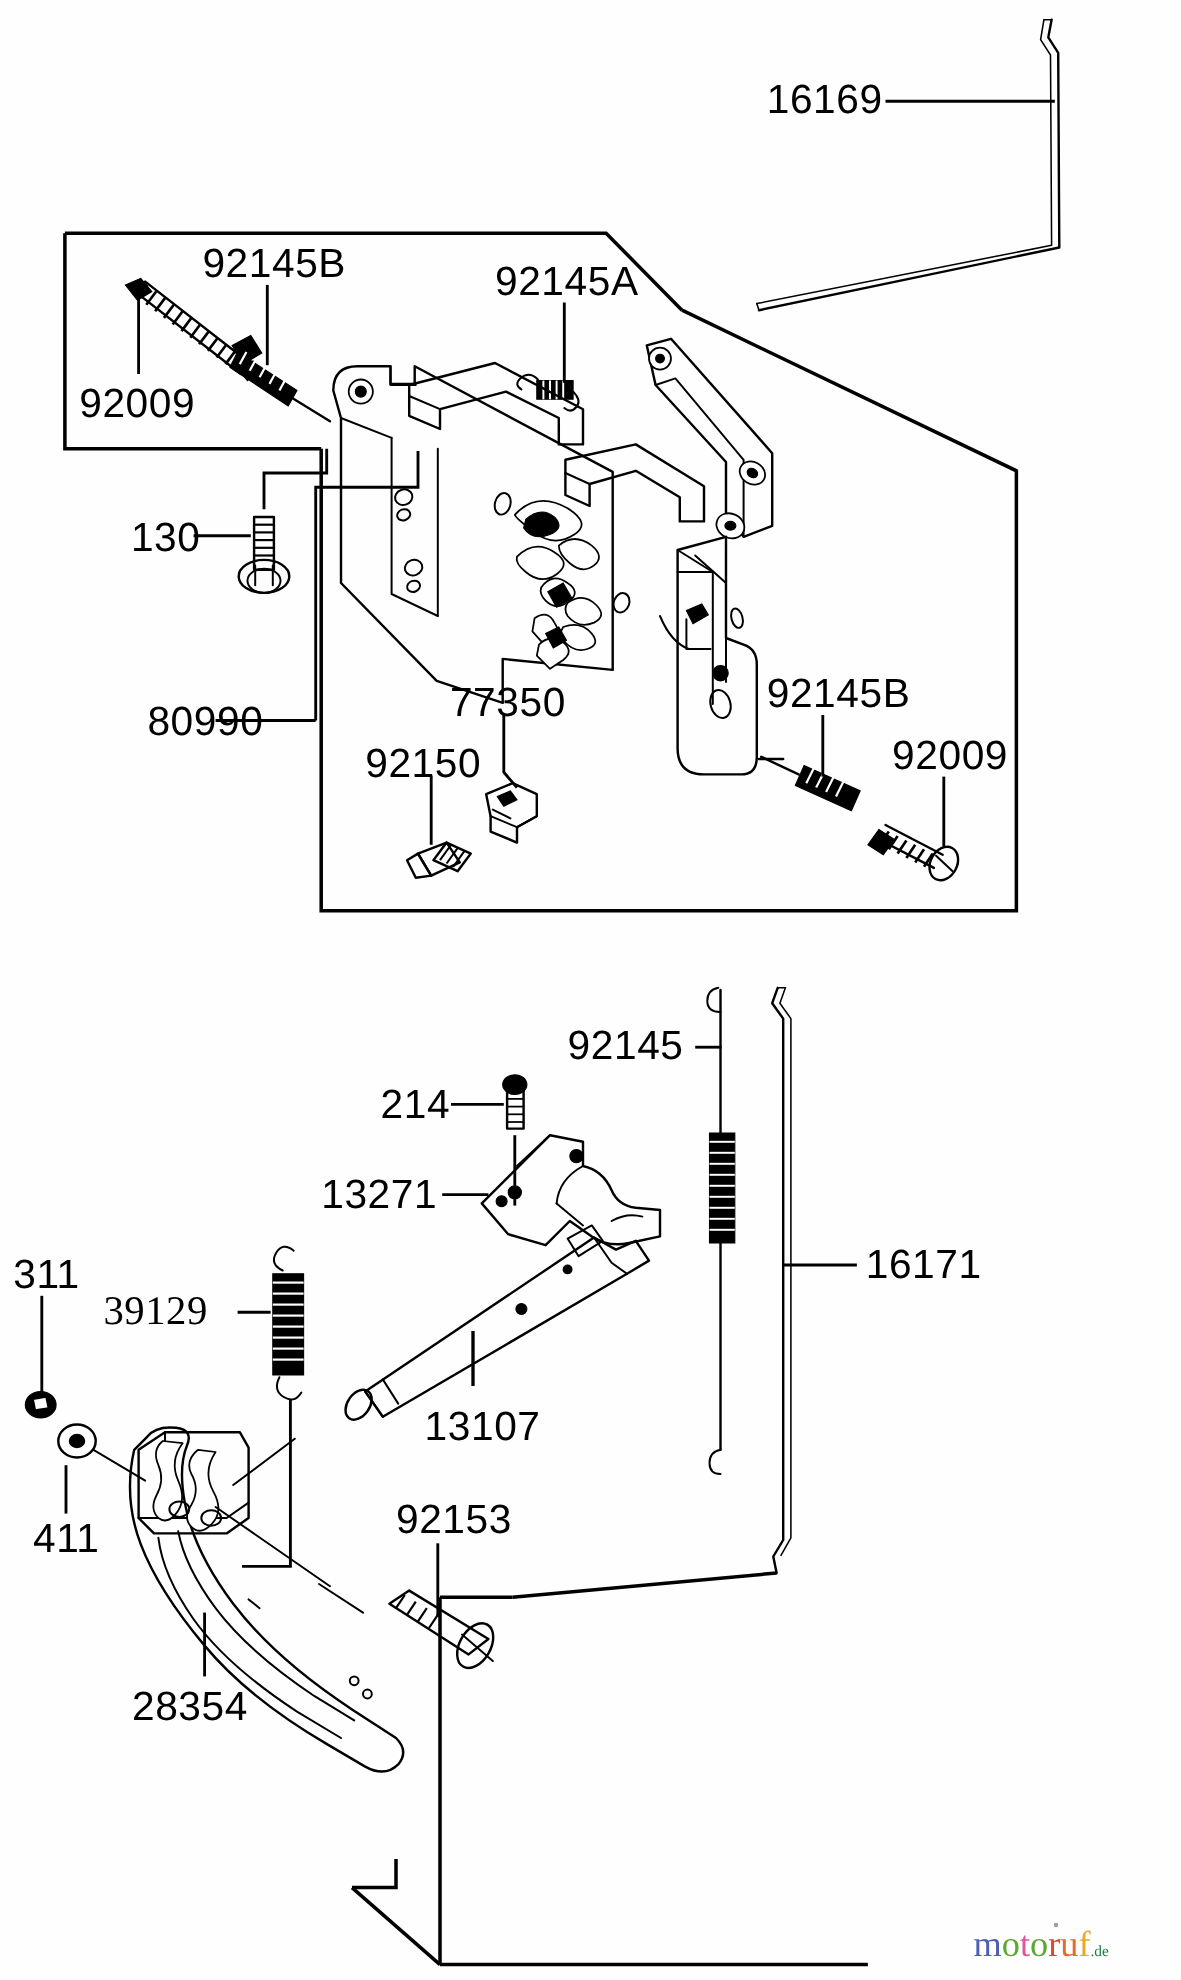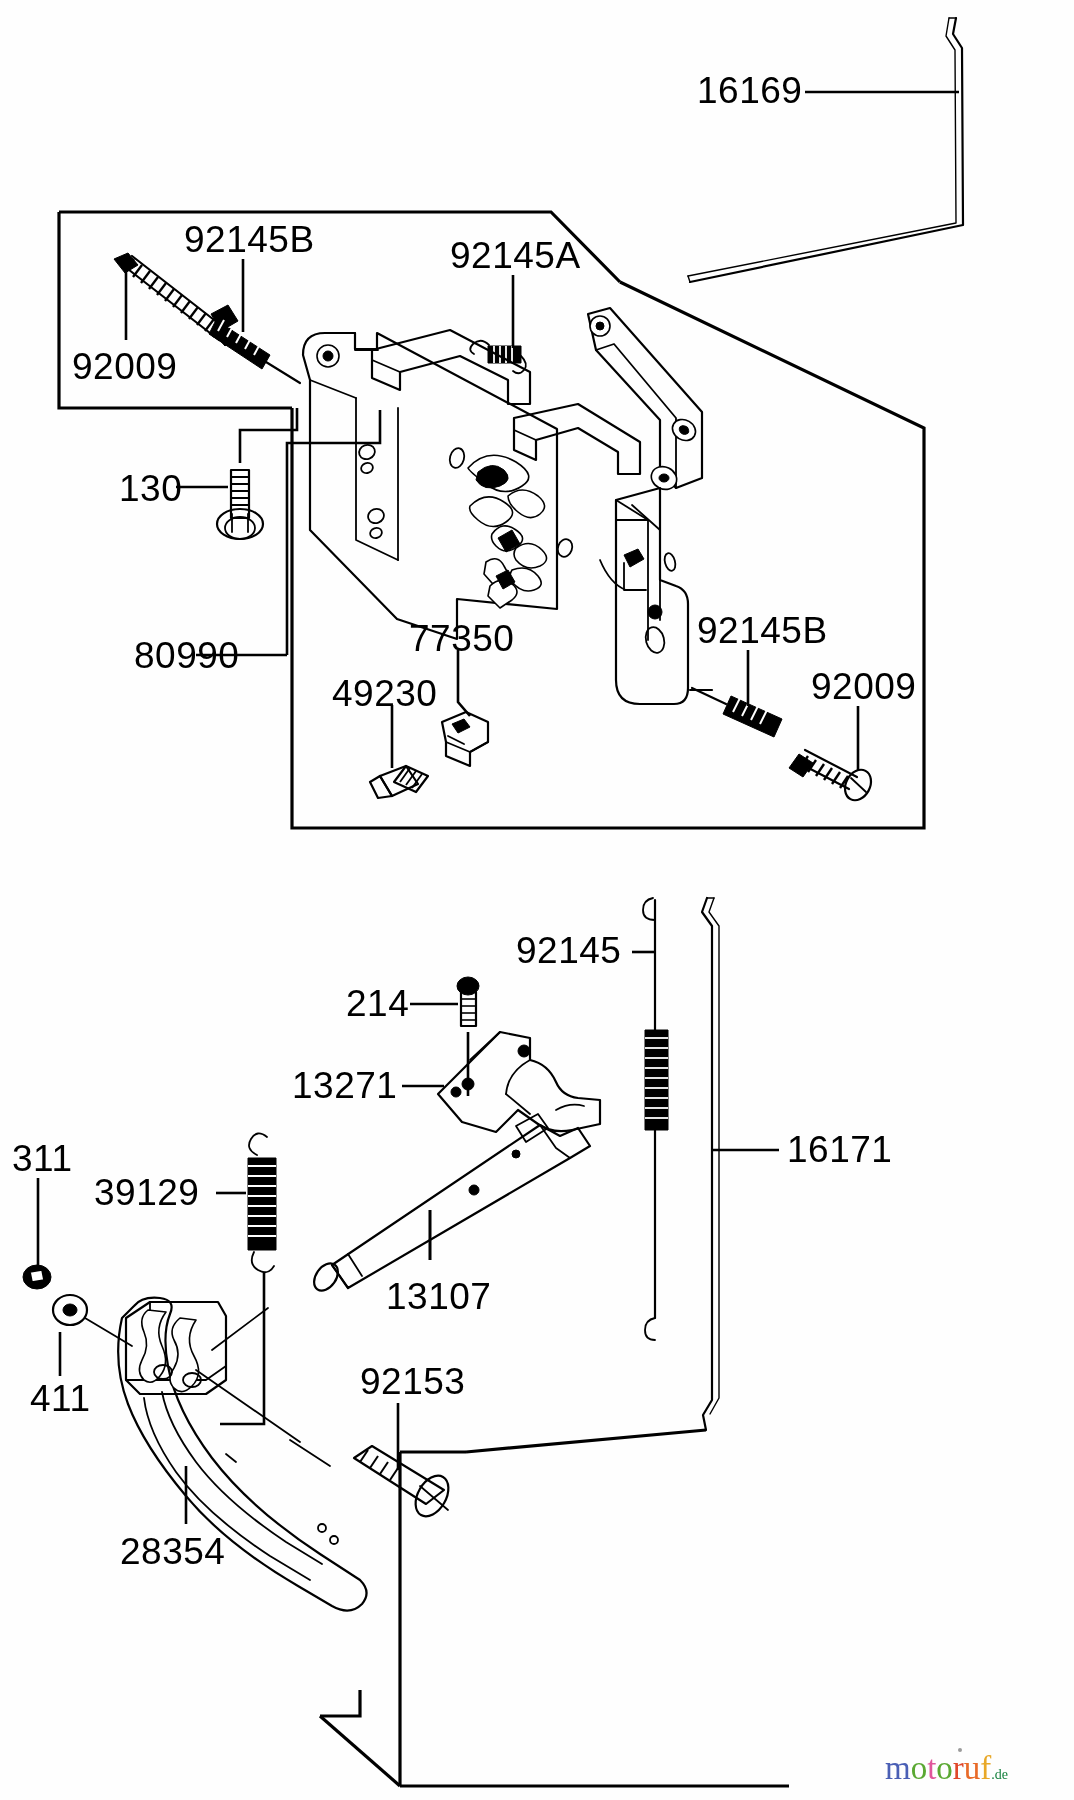--- a/index.html
+++ b/index.html
@@ -439,29 +439,29 @@
     <path class="thin" d="M 290 1440 L 330 1466"></path>
   </svg>
 
   <div class="plabel" style="left:697px;  top:72px;">16169</div>
   <div class="plabel" style="left:184px;  top:221px;">92145B</div>
   <div class="plabel" style="left:450px;  top:237px;">92145A</div>
   <div class="plabel" style="left:72px;   top:348px;">92009</div>
   <div class="plabel" style="left:119px;  top:470px;">130</div>
   <div class="plabel" style="left:134px;  top:637px;">80990</div>
   <div class="plabel" style="left:409px;  top:620px;">77350</div>
-  <div class="plabel" style="left:332px;  top:675px;">49230</div>
+  <div class="plabel" style="left:332px;  top:675px;">92150</div>
   <div class="plabel" style="left:697px;  top:612px;">92145B</div>
   <div class="plabel" style="left:811px;  top:668px;">92009</div>
   <div class="plabel" style="left:516px;  top:932px;">92145</div>
   <div class="plabel" style="left:346px;  top:985px;">214</div>
   <div class="plabel" style="left:292px;  top:1067px;">13271</div>
   <div class="plabel" style="left:787px;  top:1131px;">16171</div>
   <div class="plabel" style="left:12px;   top:1140px;">311</div>
-  <div class="plabel" style="left:94px;   top:1174px;">39129</div>
+  <div class="plabel" style="left:94px;   top:1174px;font-family:Liberation Serif, serif;">39129</div>
   <div class="plabel" style="left:386px;  top:1278px;">13107</div>
   <div class="plabel" style="left:30px;   top:1380px;">411</div>
   <div class="plabel" style="left:360px;  top:1363px;text-align:right;">92153</div>
   <div class="plabel" style="left:120px;  top:1533px;">28354</div>
 
   <div class="wm">
     <span style="color:#4a5fb5;">m</span><span style="color:#5aa832;">o</span><span style="color:#e0569b;">t</span><span style="color:#5aa832;">o</span><span style="color:#e0482a;">r</span><span style="color:#e86a28;">u</span><span style="color:#e8a828;">f</span><span class="suffix">.de</span>
     <span class="dot"></span>
   </div>
 

